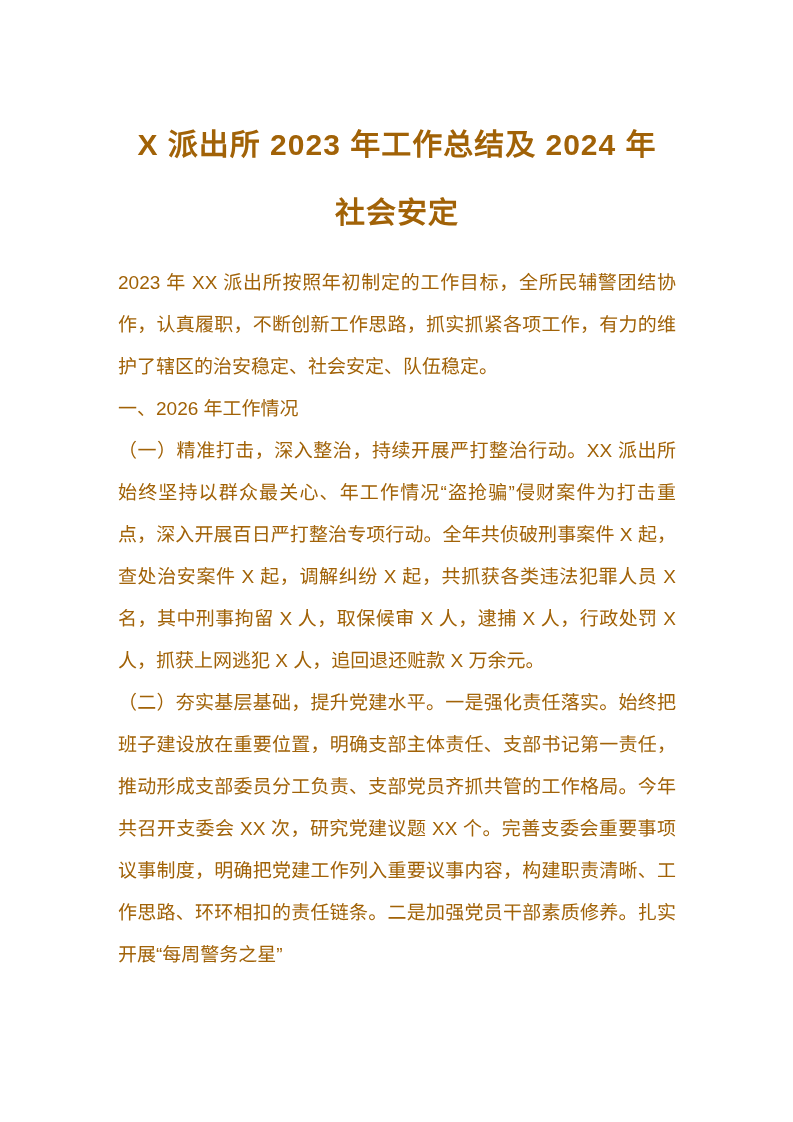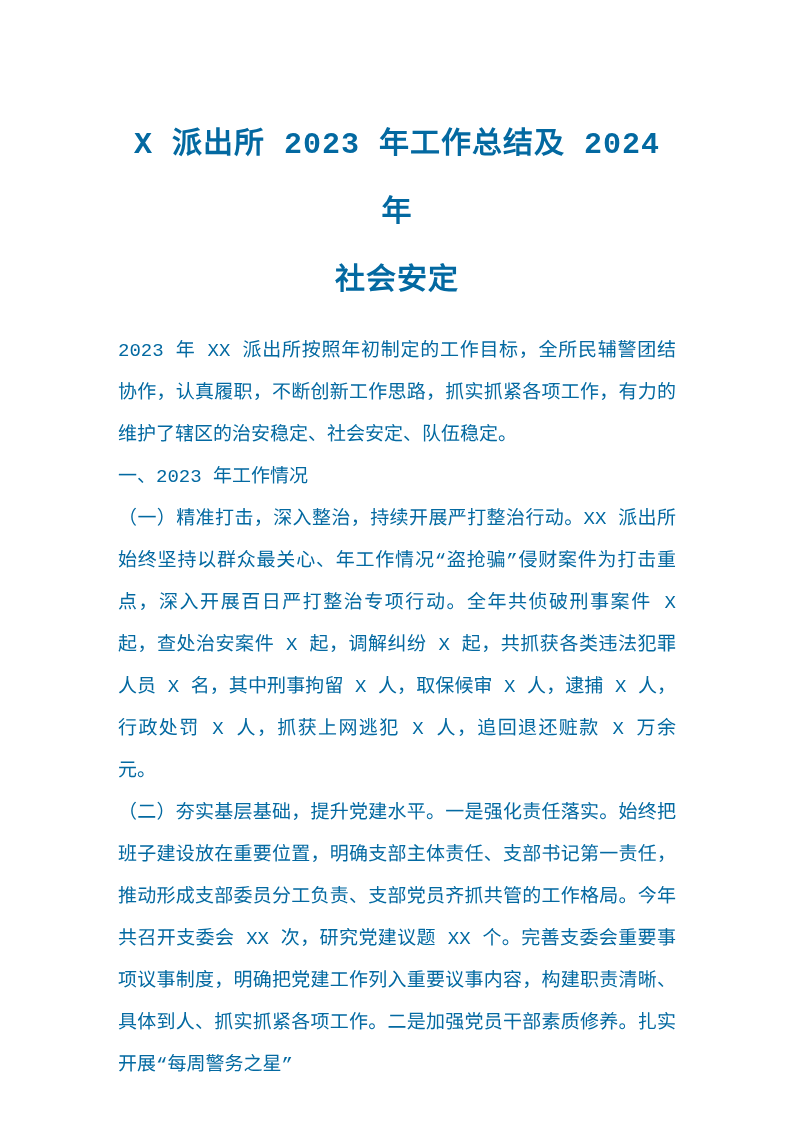--- a/index.html
+++ b/index.html
@@ -6,25 +6,25 @@
     margin: 0;
     padding: 0;
     background: #ffffff;
   }
   .page {
     position: relative;
     width: 793px;
     height: 1122px;
     margin: 0 auto;
     background: #ffffff;
-    color: #0369a1;
+    color: #a16207;
     box-sizing: border-box;
     padding: 111px 117px 0 118px;
     overflow: hidden;
-    font-family: Liberation Mono, monospace;
+    font-family: Liberation Sans, sans-serif;
   }
   .doc-title {
     font-size: 30px;
     font-weight: 700;
     line-height: 68px;
     text-align: center;
     letter-spacing: 1px;
   }
   .doc-body {
     margin-top: 15px;
@@ -42,17 +42,17 @@
 <body>
 
 <div class="page">
   <div class="doc-title">
     <div>X 派出所 2023 年工作总结及 2024 年</div>
     <div>社会安定</div>
   </div>
 
   <div class="doc-body">
     <p>2023 年 XX 派出所按照年初制定的工作目标，全所民辅警团结协作，认真履职，不断创新工作思路，抓实抓紧各项工作，有力的维护了辖区的治安稳定、社会安定、队伍稳定。</p>
-    <p>一、2023 年工作情况</p>
+    <p>一、2026 年工作情况</p>
     <p>（一）精准打击，深入整治，持续开展严打整治行动。XX 派出所始终坚持以群众最关心、年工作情况“盗抢骗”侵财案件为打击重点，深入开展百日严打整治专项行动。全年共侦破刑事案件 X 起，查处治安案件 X 起，调解纠纷 X 起，共抓获各类违法犯罪人员 X 名，其中刑事拘留 X 人，取保候审 X 人，逮捕 X 人，行政处罚 X 人，抓获上网逃犯 X 人，追回退还赃款 X 万余元。</p>
-    <p>（二）夯实基层基础，提升党建水平。一是强化责任落实。始终把班子建设放在重要位置，明确支部主体责任、支部书记第一责任，推动形成支部委员分工负责、支部党员齐抓共管的工作格局。今年共召开支委会 XX 次，研究党建议题 XX 个。完善支委会重要事项议事制度，明确把党建工作列入重要议事内容，构建职责清晰、具体到人、抓实抓紧各项工作。二是加强党员干部素质修养。扎实开展“每周警务之星”</p>
+    <p>（二）夯实基层基础，提升党建水平。一是强化责任落实。始终把班子建设放在重要位置，明确支部主体责任、支部书记第一责任，推动形成支部委员分工负责、支部党员齐抓共管的工作格局。今年共召开支委会 XX 次，研究党建议题 XX 个。完善支委会重要事项议事制度，明确把党建工作列入重要议事内容，构建职责清晰、工作思路、环环相扣的责任链条。二是加强党员干部素质修养。扎实开展“每周警务之星”</p>
   </div>
 </div>
 
 </body></html>

